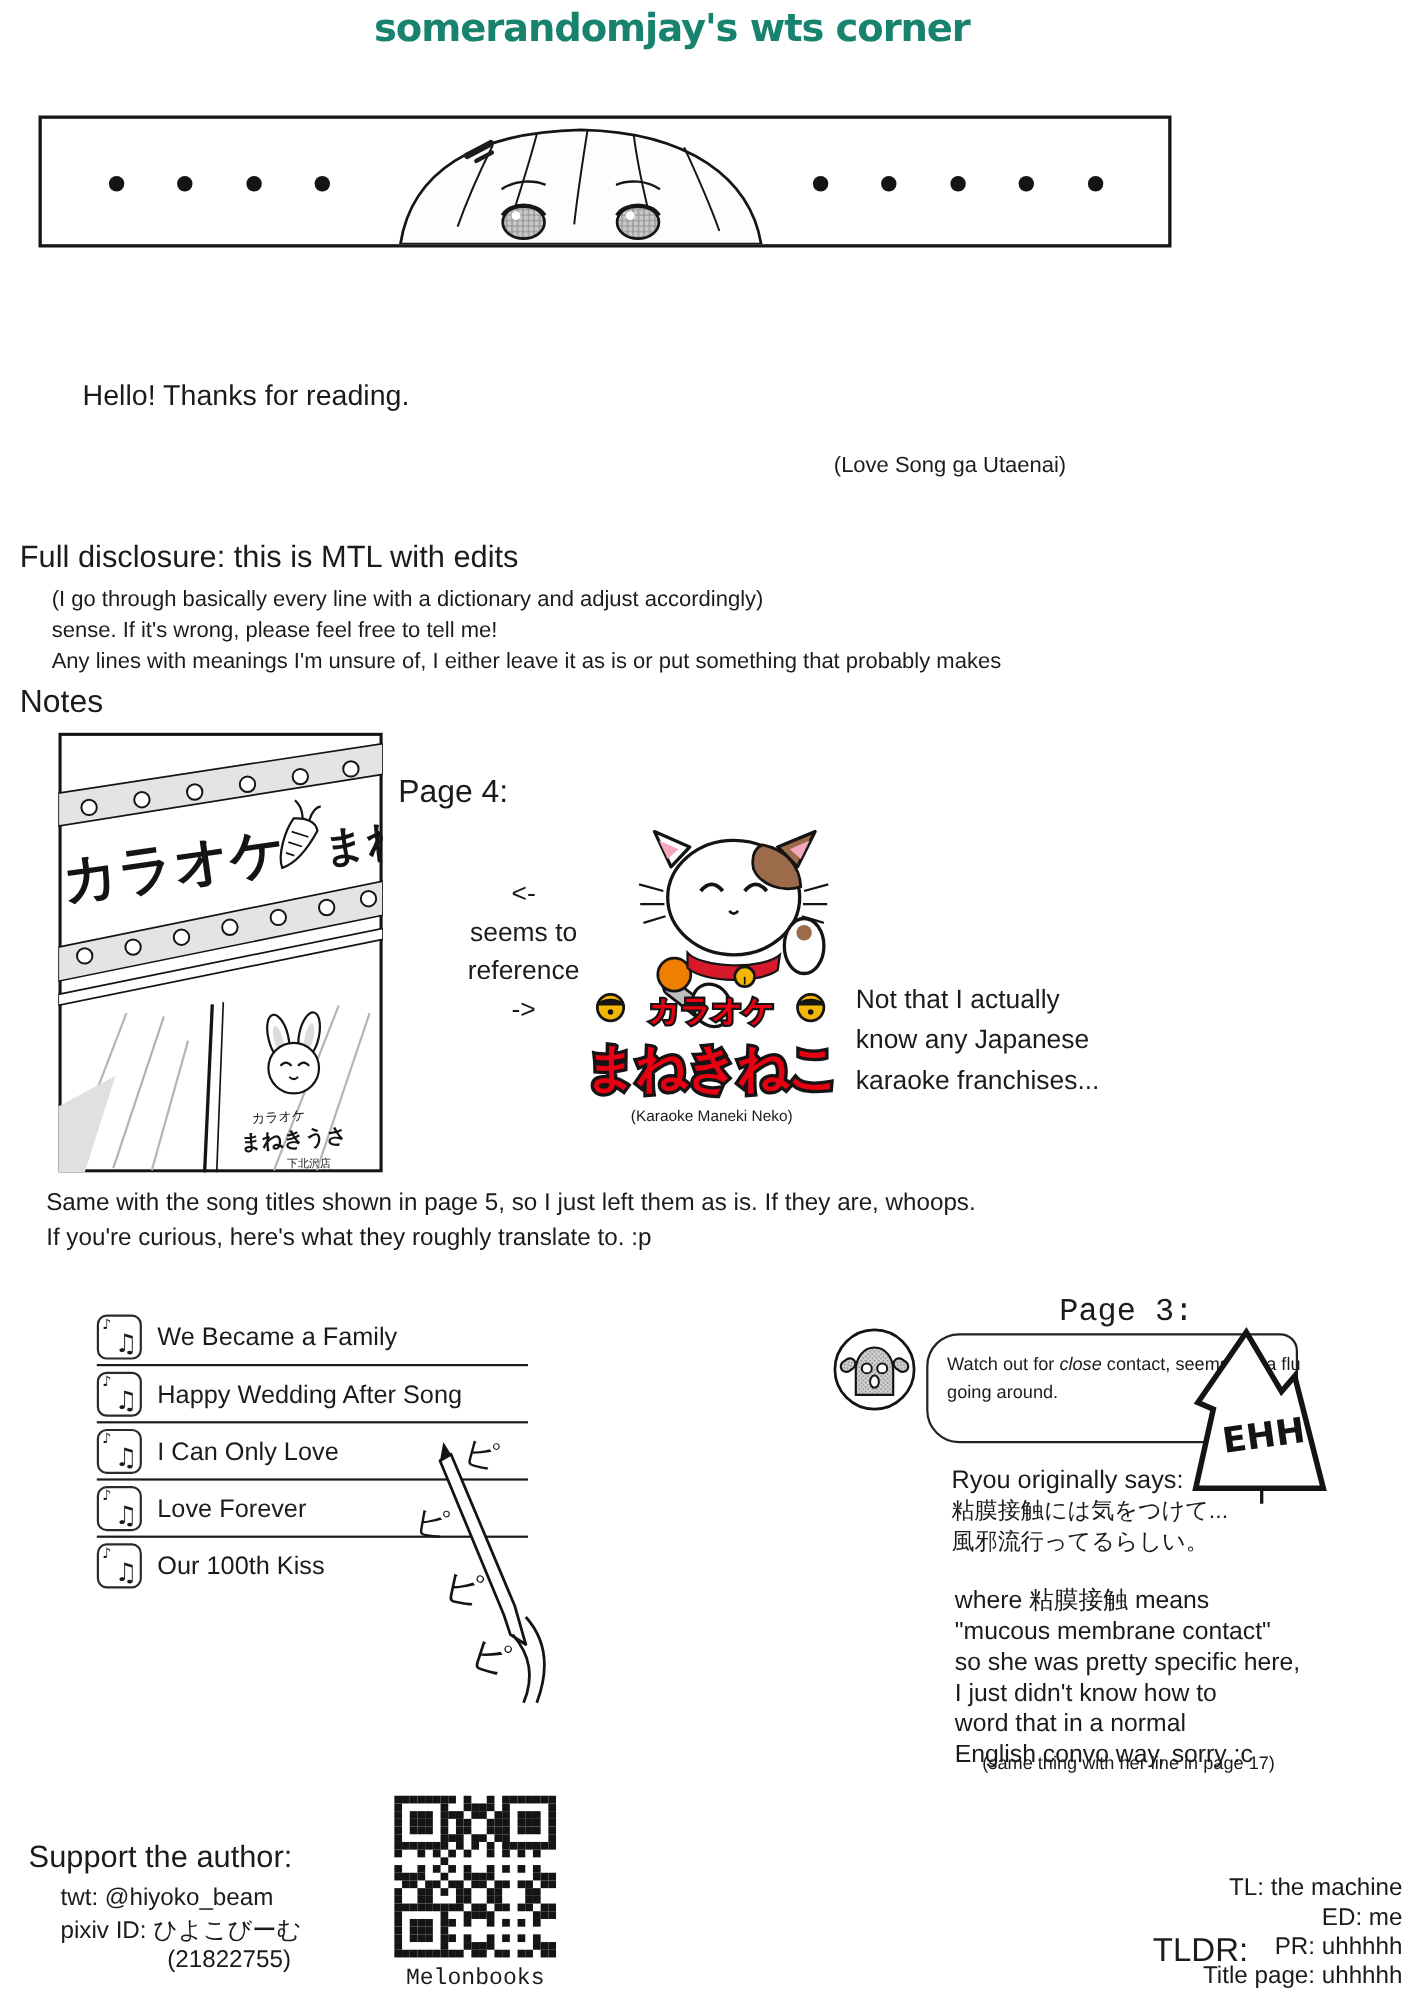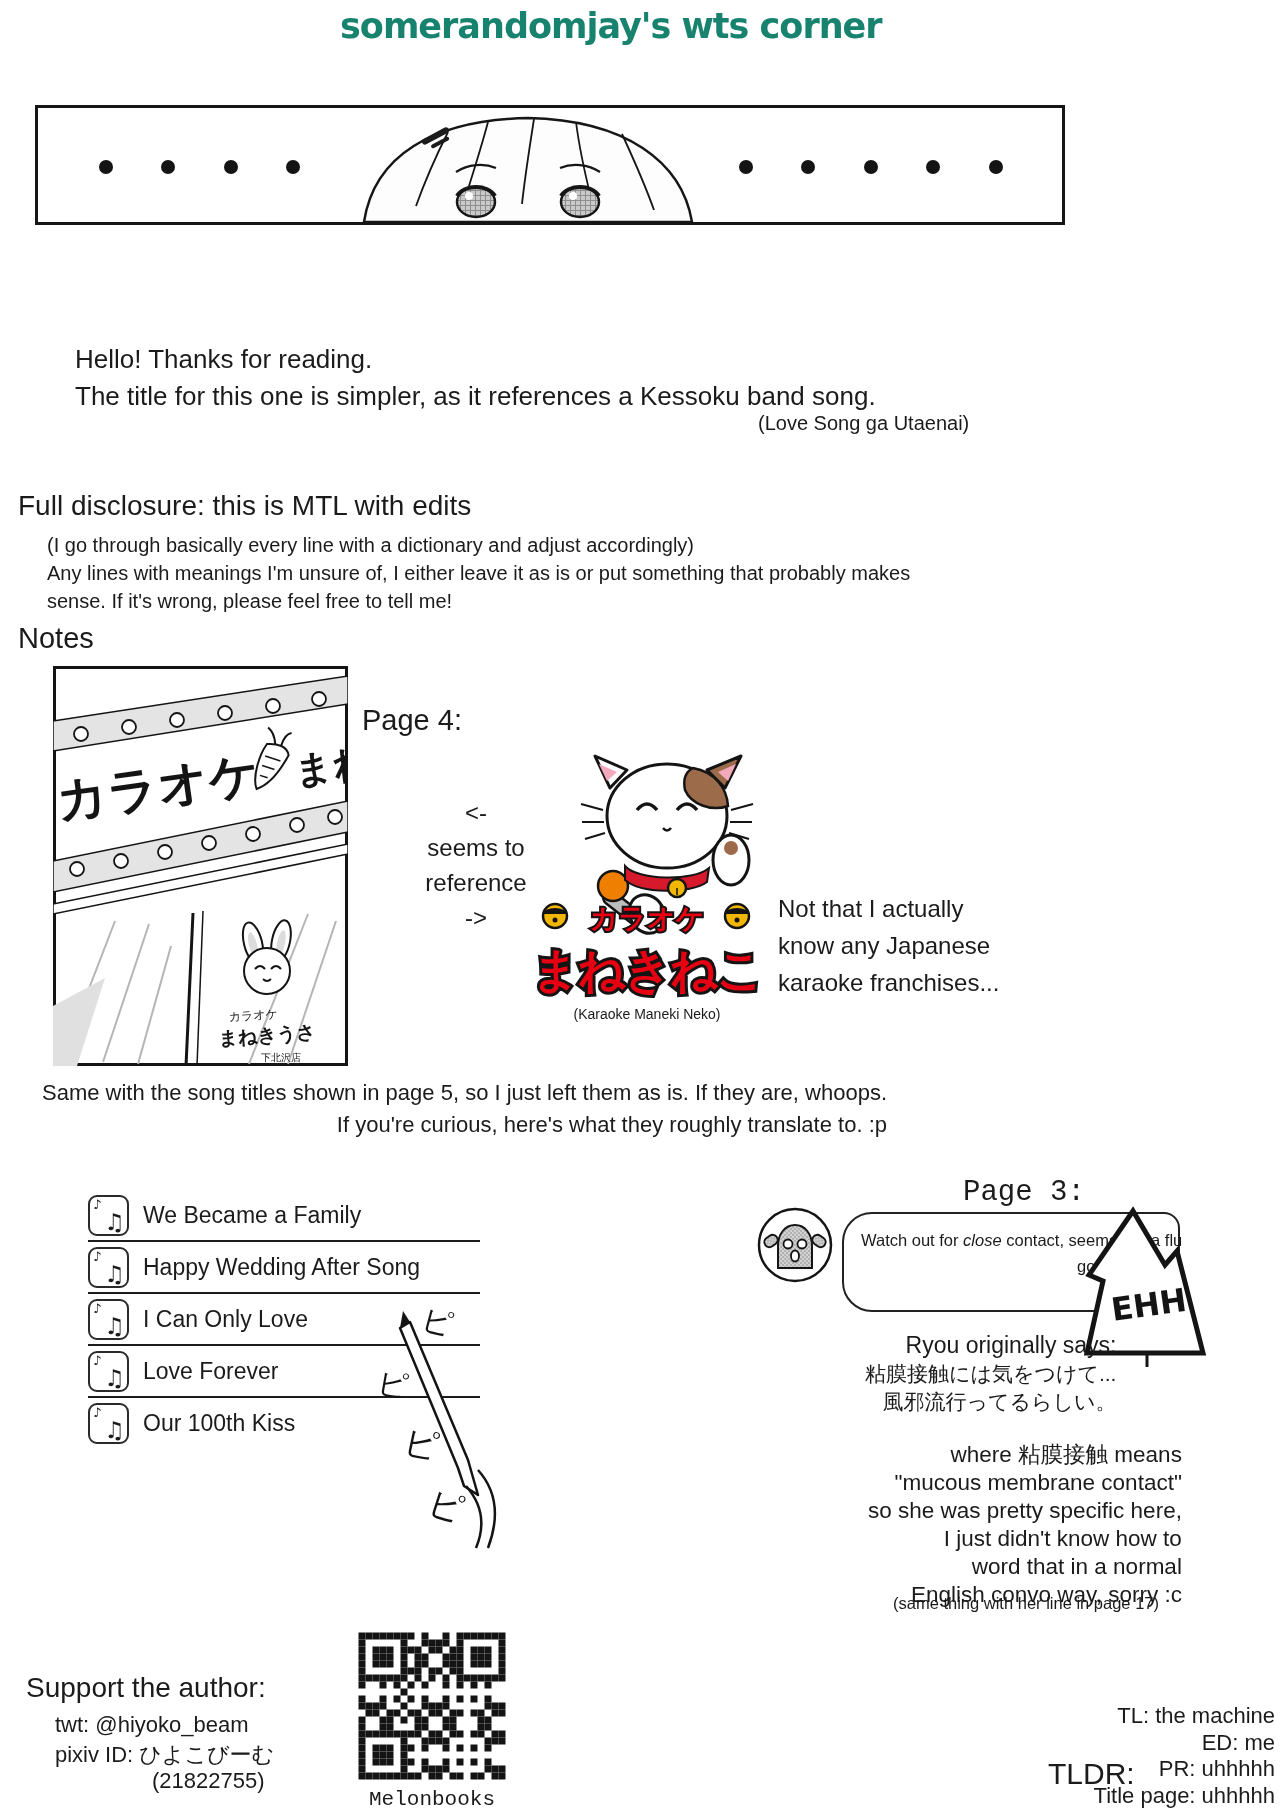--- a/index.html
+++ b/index.html
@@ -1,19 +1,19 @@
 <!DOCTYPE html>
 <html style="--title-color: #17836f; --logo-red: #e60012; --bell-gold: #f2b705; --mic-orange: #ef7f00;"><head>
 <meta charset="utf-8">
 <style>
   html,body{margin:0;padding:0;background:#fff;}
   .page{position:relative;width:1280px;height:1816px;background:#ffffff;overflow:hidden;
         font-family:"Liberation Sans",sans-serif;color:#1b1b1b;}
   .abs{position:absolute;}
-  .nowrap{white-space:nowrap;text-align:right;}
+  .nowrap{white-space:nowrap;}
 
   
   .main-title{left:340px;top:6px;font-family:"DejaVu Sans",sans-serif;font-weight:800;
               font-size:35px;letter-spacing:-1px;color:var(--title-color,#17836f);}
 
   
   .banner{left:35px;top:105px;width:1024px;height:114px;border:3px solid #161616;background:#fff;overflow:hidden;}
   .dot{position:absolute;width:14px;height:14px;border-radius:50%;background:#141414;top:52px;}
 
   
@@ -117,29 +117,28 @@
       <path d="M119,88 C126,76 150,76 157,88" fill="none" stroke="#161616" stroke-width="4"></path>
       <circle cx="131" cy="88" r="4" fill="#fff"></circle>
       <ellipse cx="242" cy="94" rx="19" ry="15" fill="url(#eyeHatch)" stroke="#161616" stroke-width="2.5"></ellipse>
       <path d="M223,88 C230,76 254,76 261,88" fill="none" stroke="#161616" stroke-width="4"></path>
       <circle cx="235" cy="88" r="4" fill="#fff"></circle>
     </svg>
   </div>
 
   <div class="abs intro">
     <div>Hello! Thanks for reading.</div>
-    <div>The title for this one is simpler, as it references a Kessoku band song.</div>
   </div>
   <div class="abs intro-ref nowrap">(Love Song ga Utaenai)</div>
 
   <div class="abs disc-head nowrap">Full disclosure: this is MTL with edits</div>
   <div class="abs disc-lines">
     <div>(I go through basically every line with a dictionary and adjust accordingly)</div>
+    <div>sense. If it's wrong, please feel free to tell me!</div>
     <div>Any lines with meanings I'm unsure of, I either leave it as is or put something that probably makes</div>
-    <div>sense. If it's wrong, please feel free to tell me!</div>
   </div>
 
   <div class="abs notes-head nowrap">Notes</div>
 
   <svg class="abs panel" viewBox="0 0 295 400">
     <rect x="1.5" y="1.5" width="292" height="397" fill="#fff" stroke="#141414" stroke-width="3"></rect>
     <polygon points="0,55 295,10 295,38 0,85" fill="#e4e4e4" stroke="#141414" stroke-width="1.5"></polygon>
     <g fill="#fff" stroke="#141414" stroke-width="1.8">
       <circle cx="28" cy="68" r="7"></circle>
         <circle cx="76" cy="61" r="7"></circle>

